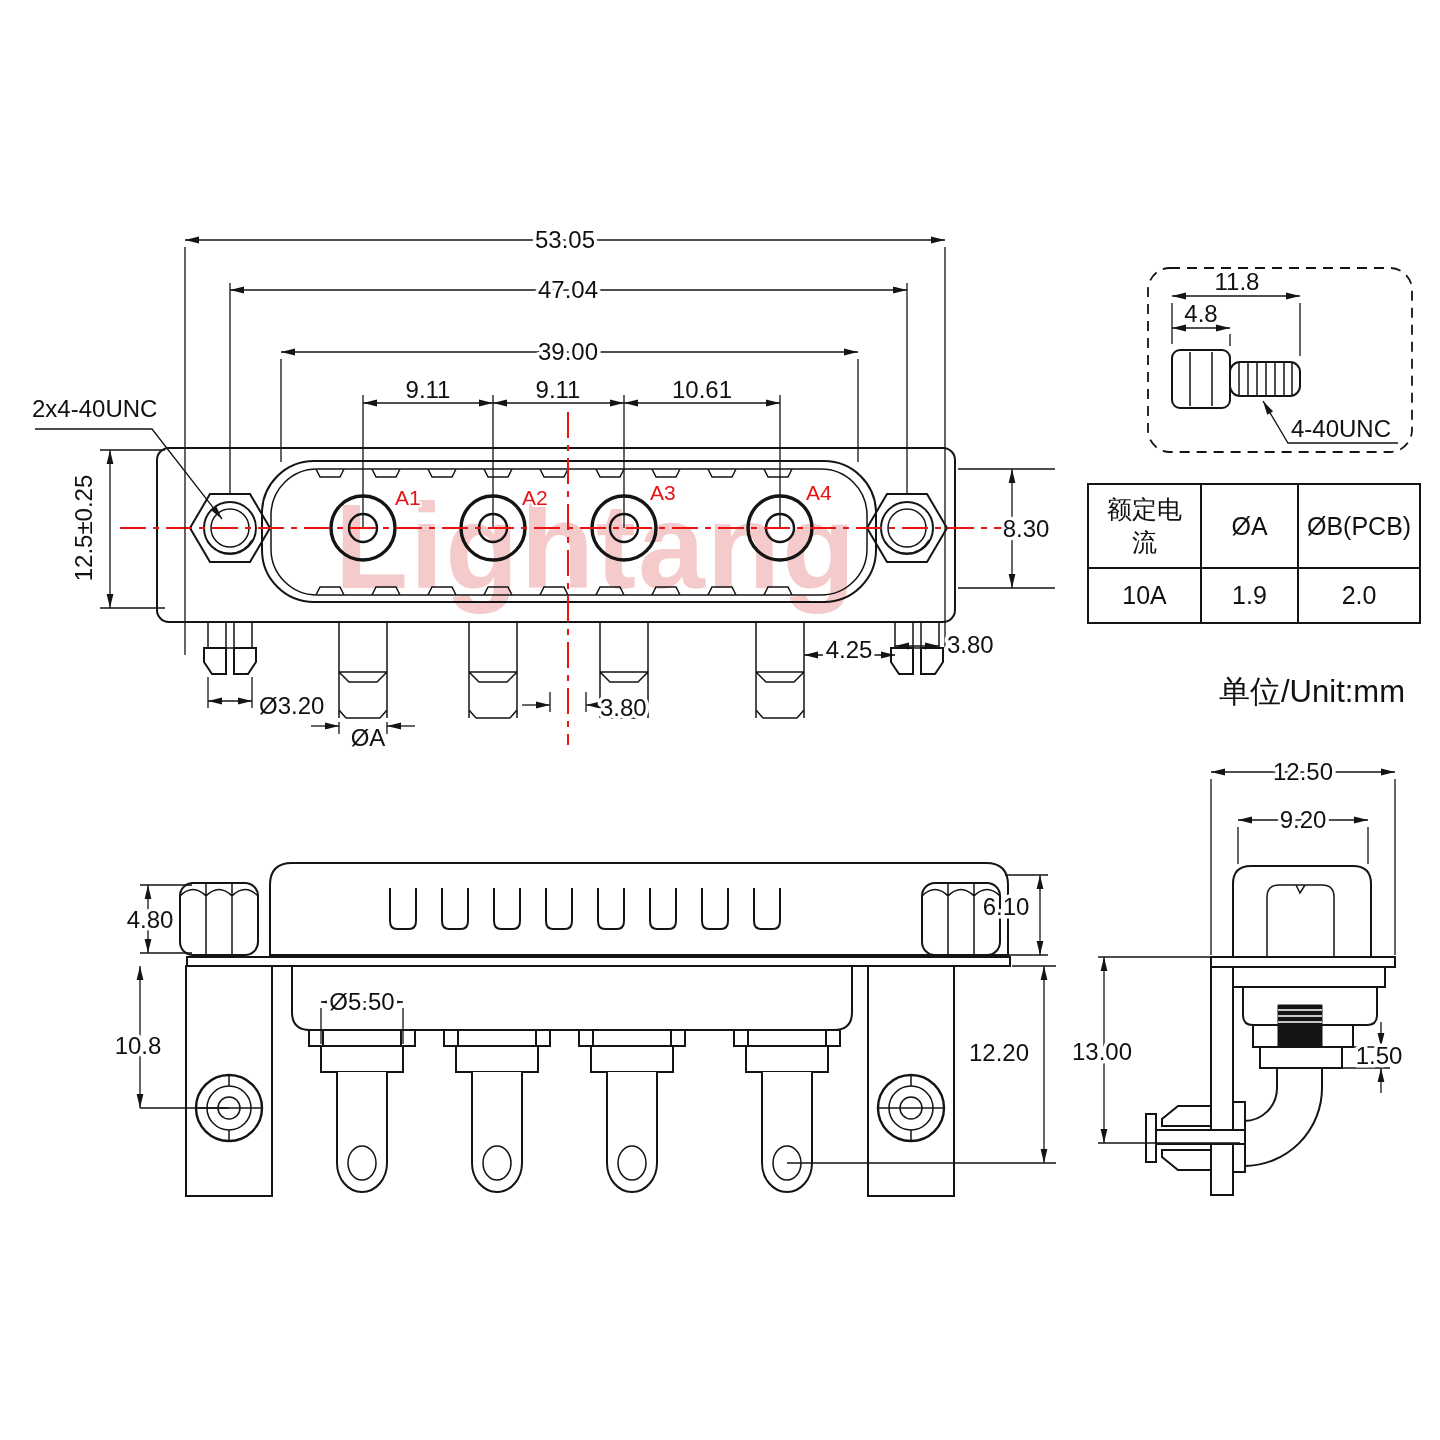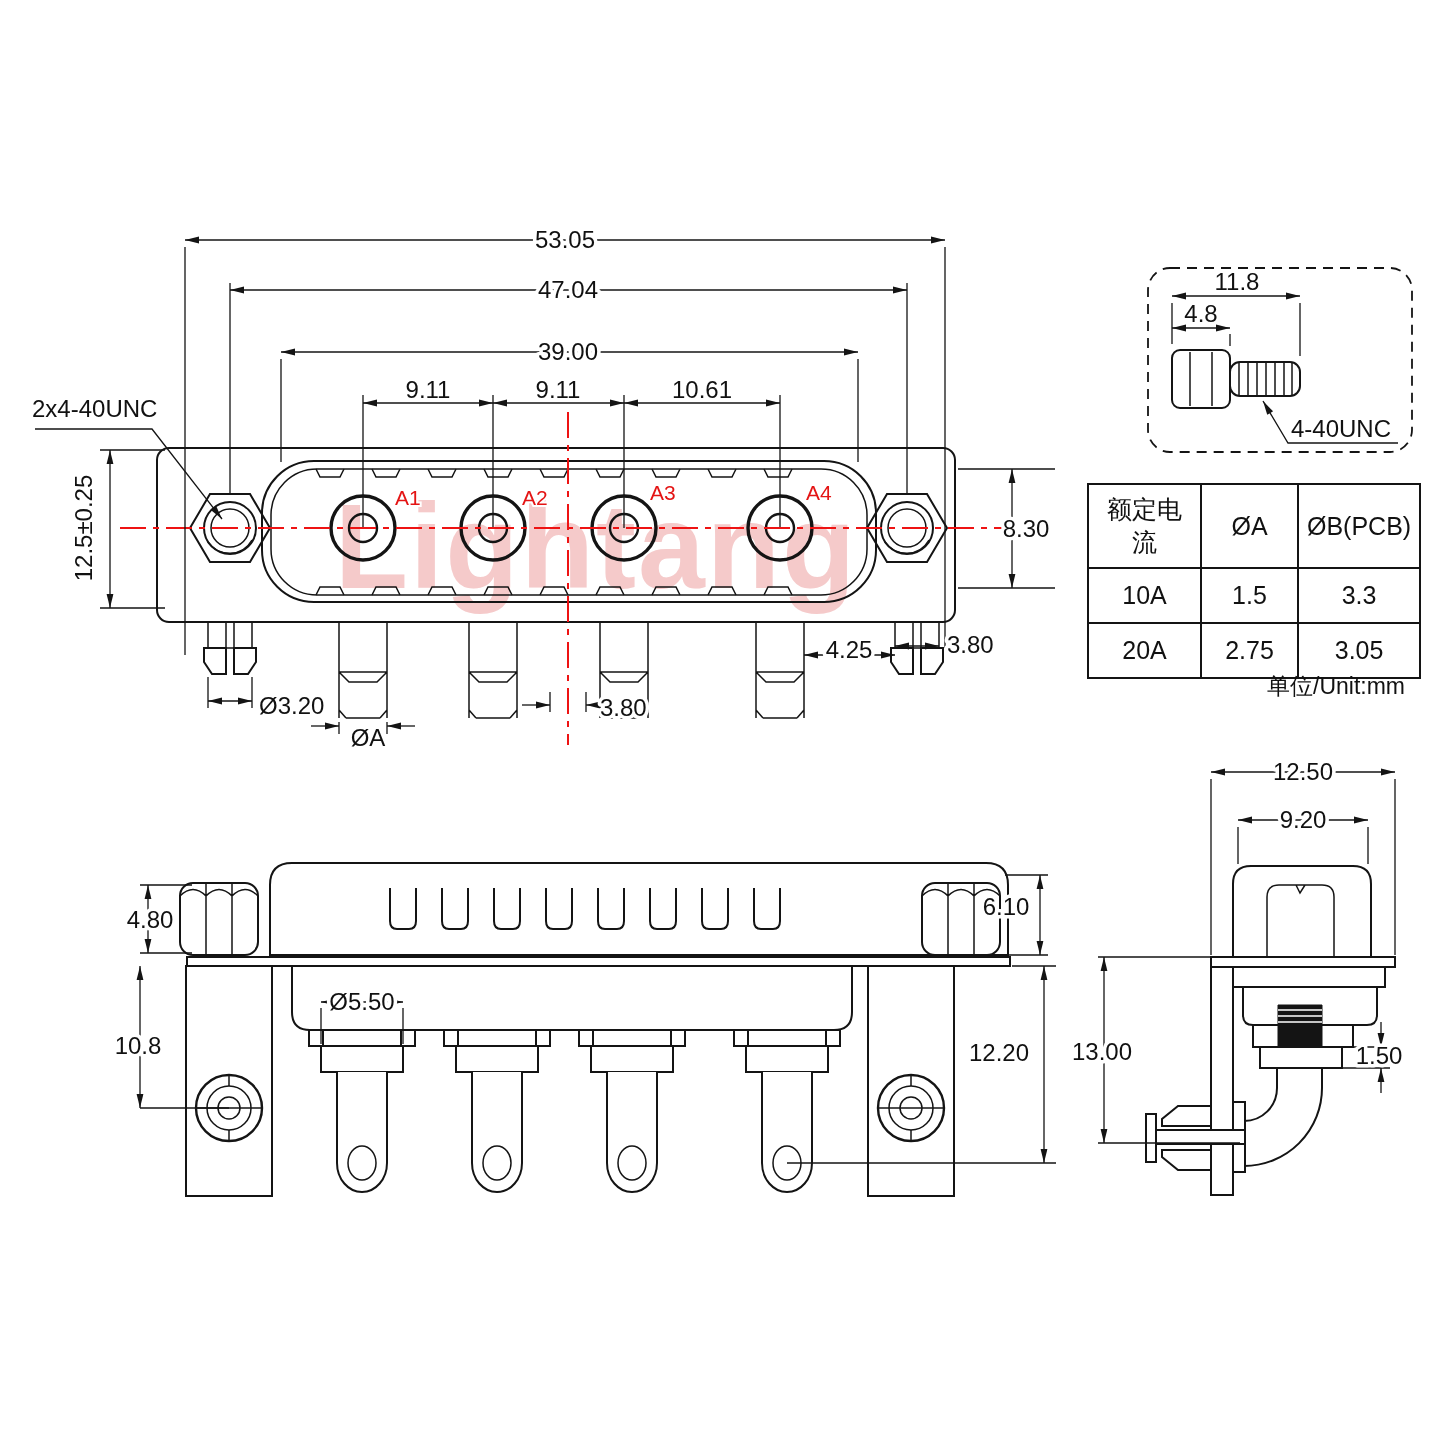--- a/index.html
+++ b/index.html
@@ -12,21 +12,21 @@
   .cc{fill:none;stroke:#141414;stroke-width:3.4;}
   .c2{fill:none;stroke:#141414;stroke-width:2.4;}
   .dim{fill:none;stroke:#141414;stroke-width:1.3;}
   .dtxt{font-size:24px;fill:#111;paint-order:stroke;stroke:#fff;stroke-width:7px;stroke-linejoin:round;}
   .red{fill:none;stroke:#ee1313;stroke-width:2;stroke-dasharray:26 7 6 7;}
   .rtxt{font-size:21px;fill:#e41414;paint-order:stroke;stroke:#fff;stroke-width:4px;}
   .wm{font-size:120px;font-weight:bold;letter-spacing:2px;}
   
   .spec{position:absolute;left:1087px;top:483px;border-collapse:collapse;table-layout:fixed;}
   .spec td{border:2px solid #141414;text-align:center;vertical-align:middle;font-size:25px;color:#111;padding:8px;height:37px;}
-  .unit{position:absolute;left:1185px;top:671px;width:220px;text-align:right;font-size:23px;color:#111;}
+  .unit{position:absolute;left:1185px;top:671px;width:220px;text-align:right;font-size:31px;color:#111;}
 </style>
 </head>
 <body>
 
 <div class="stage">
 <svg width="1440" height="1440" viewBox="0 0 1440 1440">
   <defs>
     <marker id="a" markerWidth="16" markerHeight="10" refX="15" refY="5" orient="auto-start-reverse" markerUnits="userSpaceOnUse">
       <path d="M15,5 L1,1.6 L1,8.4 Z" fill="#141414"></path>
     </marker>
@@ -304,24 +304,19 @@
         <col style="width:108px">
       </colgroup>
   <tbody>
     <tr>
       <td>额定电流</td>
       <td>ØA</td>
       <td>ØB(PCB)</td>
     </tr>
     <tr>
       <td>10A</td>
-      <td>1.5</td>
-      <td>3.3</td>
-    </tr>
-    <tr>
-      <td>20A</td>
-      <td>2.75</td>
-      <td>3.05</td>
+      <td>1.9</td>
+      <td>2.0</td>
     </tr>
   </tbody>
 </table>
 <div class="unit">单位/Unit:mm</div>
 </div>
 
 </body></html>

